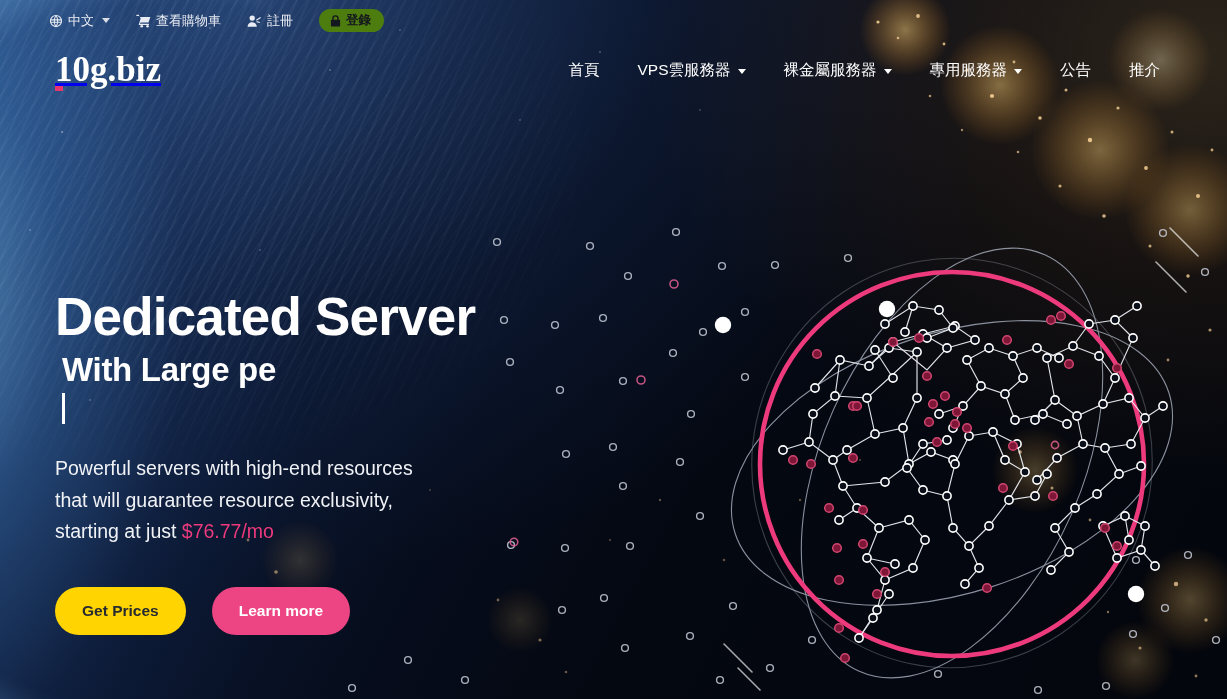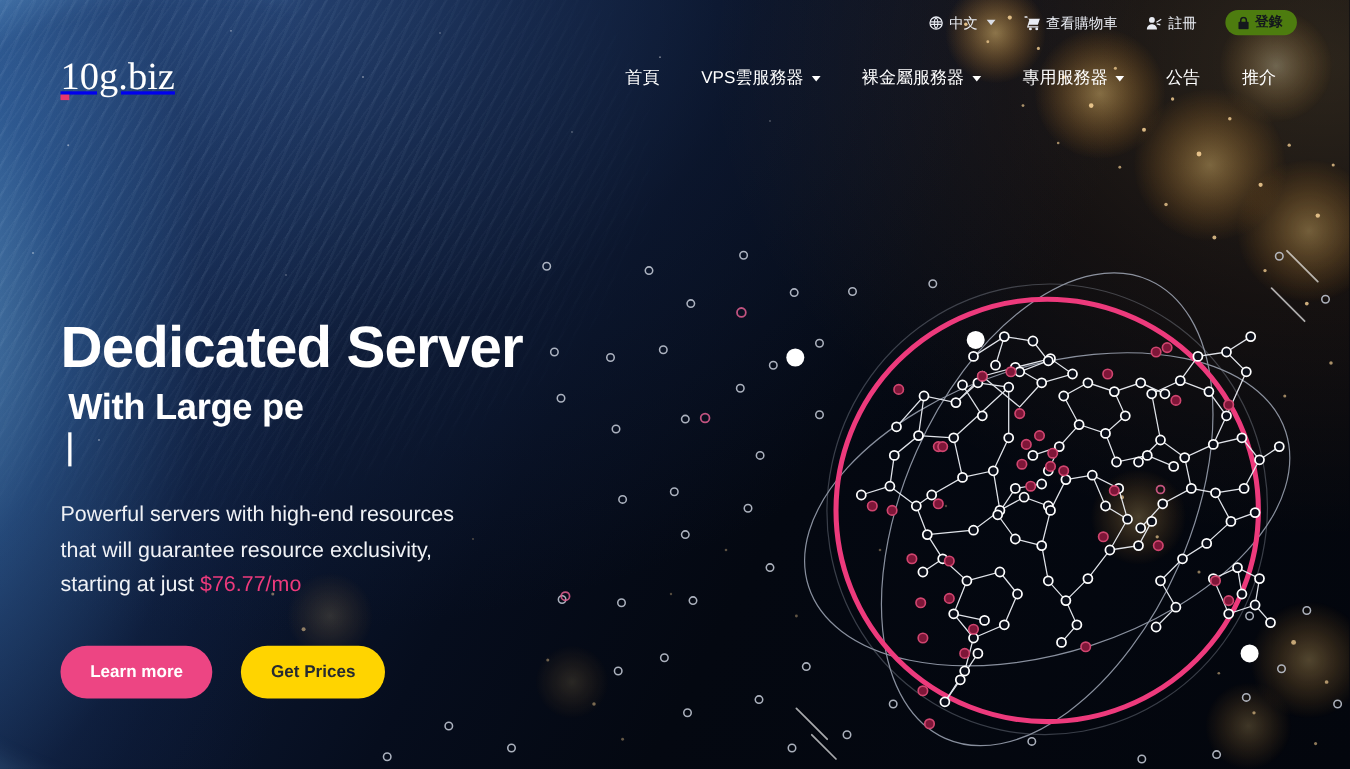--- a/index.html
+++ b/index.html
@@ -47,21 +47,21 @@
   
   .bg-rings { position:absolute; inset:0; }
   .bg-rings svg { width:100%; height:100%; display:block; }
 
   
   header.site-header {
     position:absolute; left:0; right:0; top:0; z-index:20;
     padding:0 48px;
   }
   .topbar {
-    display:flex; justify-content:flex-end; align-items:center;
+    display:flex; align-items:center;
     gap:26px; height:41px; font-size:13px;
   }
   .topbar a, .topbar .tb-item {
     display:inline-flex; align-items:center; gap:5px;
     color:#e9ecf3; text-decoration:none; cursor:pointer;
     white-space:nowrap; line-height:1;
   }
   .tb-icon { display:inline-flex; width:15px; height:15px; align-items:center; justify-content:center; }
   .tb-icon svg { display:block; }
   .caret {
@@ -78,21 +78,21 @@
   .btn-login .lock { width:11px; height:12px; }
 
   
   .navrow { display:flex; align-items:center; justify-content:space-between; height:58px; }
   .logo {
     display:inline-block; cursor:pointer; padding-bottom:2px;
     position:relative; margin-left:7px;
   }
   .logo-word {
     font-family:"Liberation Serif", serif;
-    font-size:35px; font-weight:normal; color:#ffffff; letter-spacing:0px;
+    font-size:35px; font-weight:bold; color:#ffffff; letter-spacing:0px;
     line-height:1; display:block;
   }
   .logo-rule { height:3px; background:#ffffff; margin-top:4px; position:relative; }
   .logo-dot { position:absolute; left:18%; top:-1px; width:8px; height:5px; background:#e8376f; }
 
   nav.mainnav { display:flex; align-items:center; gap:0px;justify-content:center; }
   .nav-item {
     display:inline-flex; align-items:center; gap:7px;
     color:#ffffff; text-decoration:none; cursor:pointer;
     font-size:15.5px; padding:6px 19px; white-space:nowrap;
@@ -622,19 +622,19 @@
         <span class="type-caret"></span>
       </h2>
 
       <p class="hero-desc">
         <span>Powerful servers with high-end resources</span><br>
         <span>that will guarantee resource exclusivity,</span><br>
         <span>starting at just </span><span class="price">$76.77/mo</span>
       </p>
 
       <div class="hero-btns">
+        <button class="btn btn-yellow">Get Prices</button>
         <button class="btn btn-pink">Learn more</button>
-        <button class="btn btn-yellow">Get Prices</button>
       </div>
     </div>
   </section>
 
 </div>
 
 </body></html>

